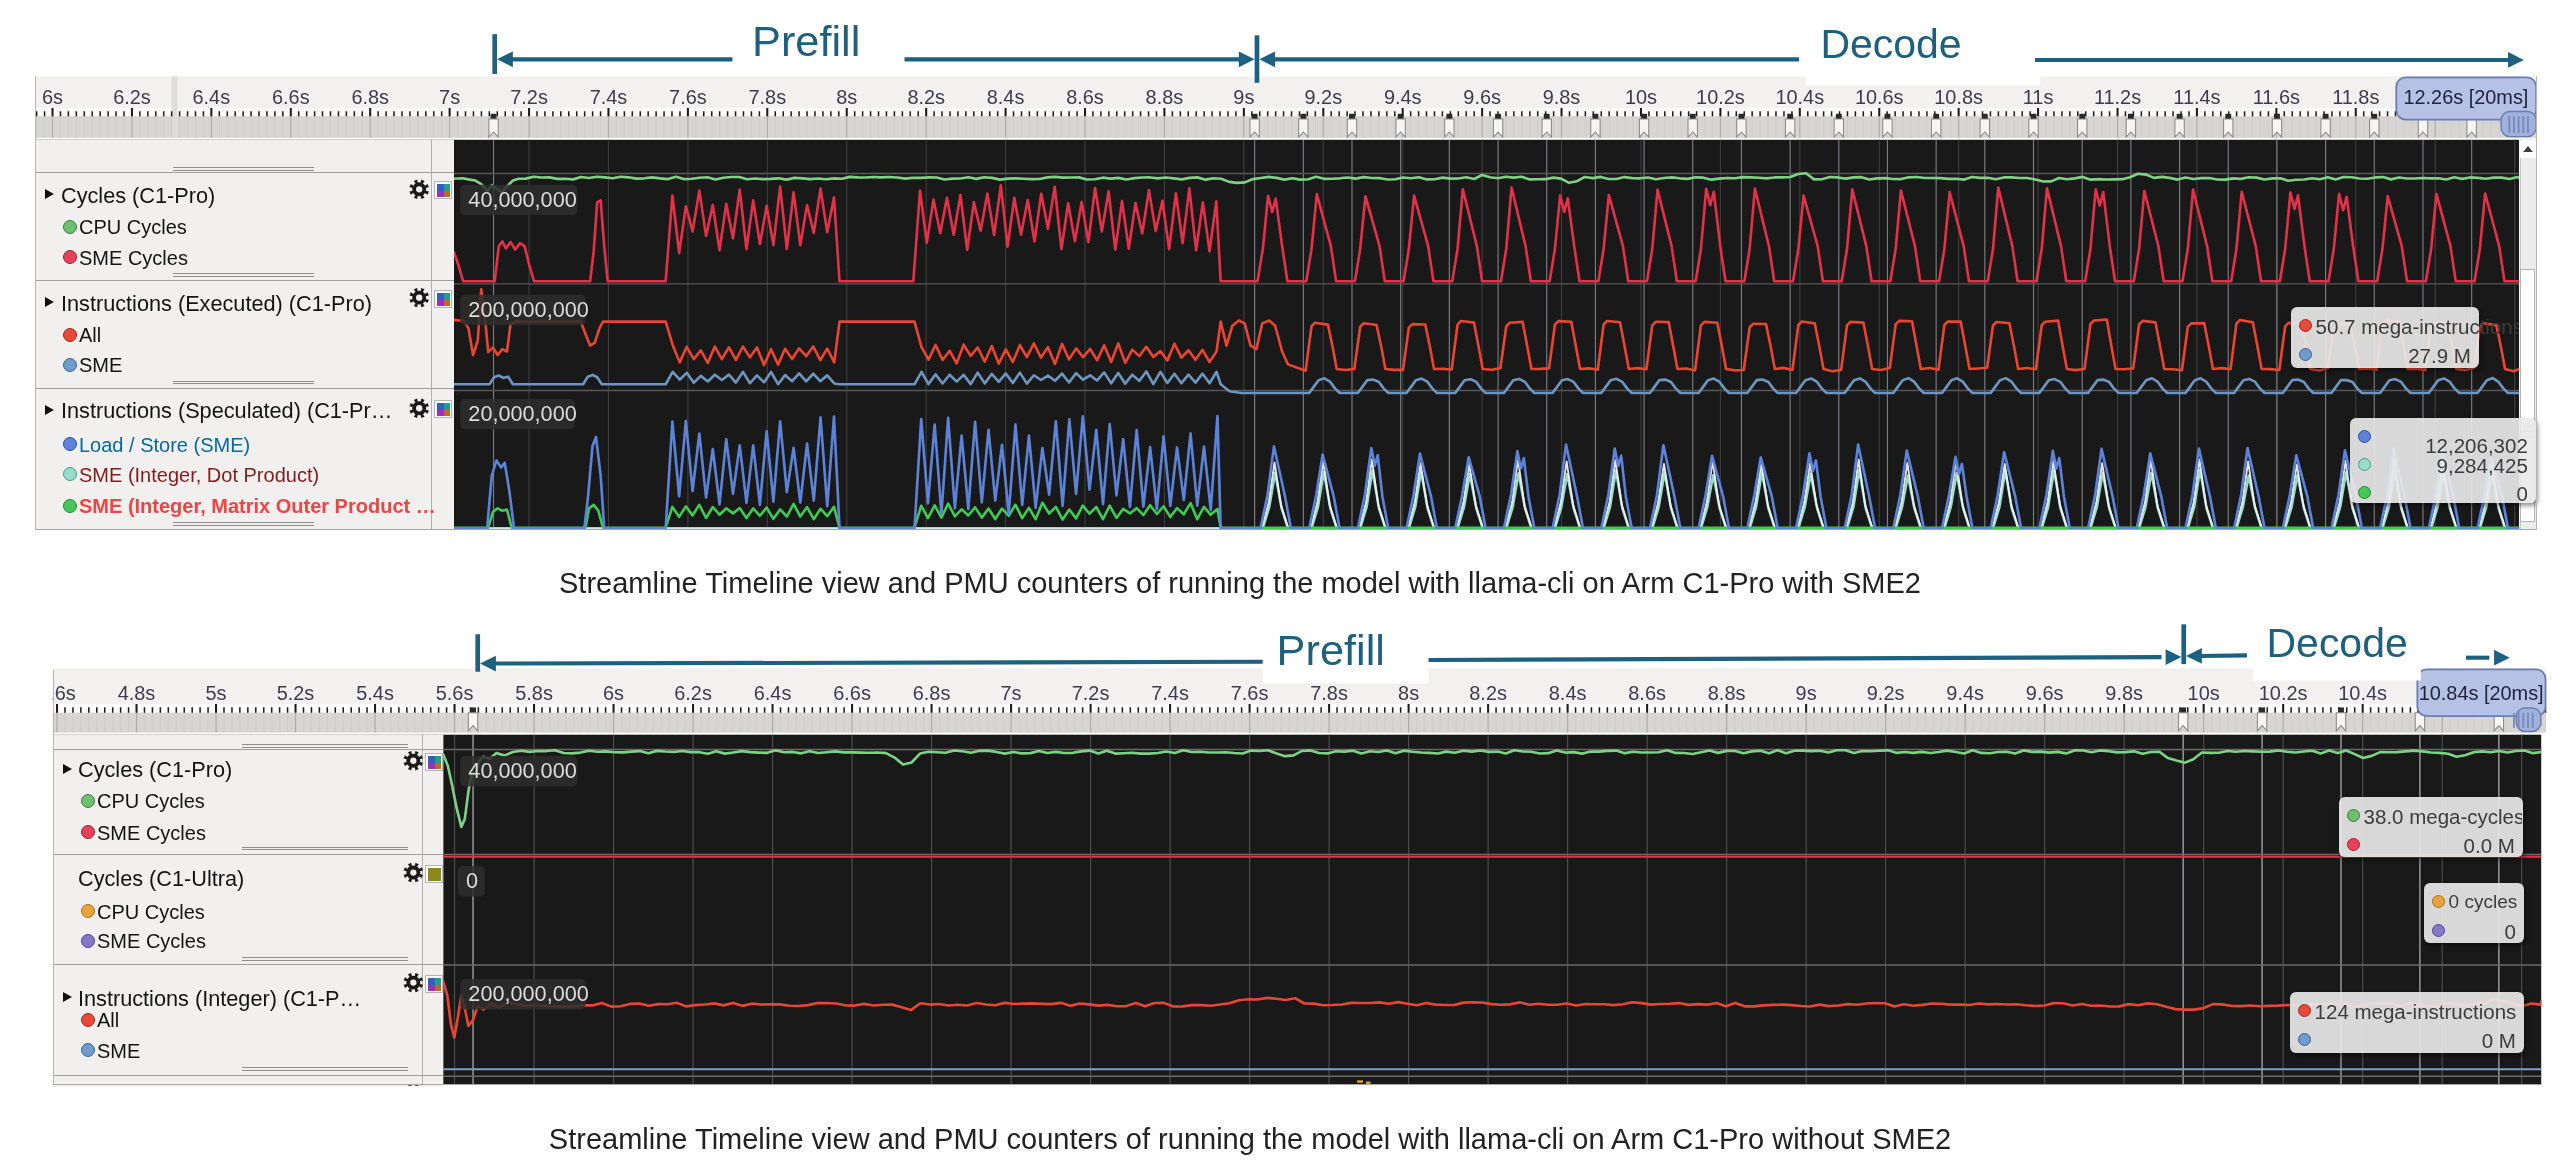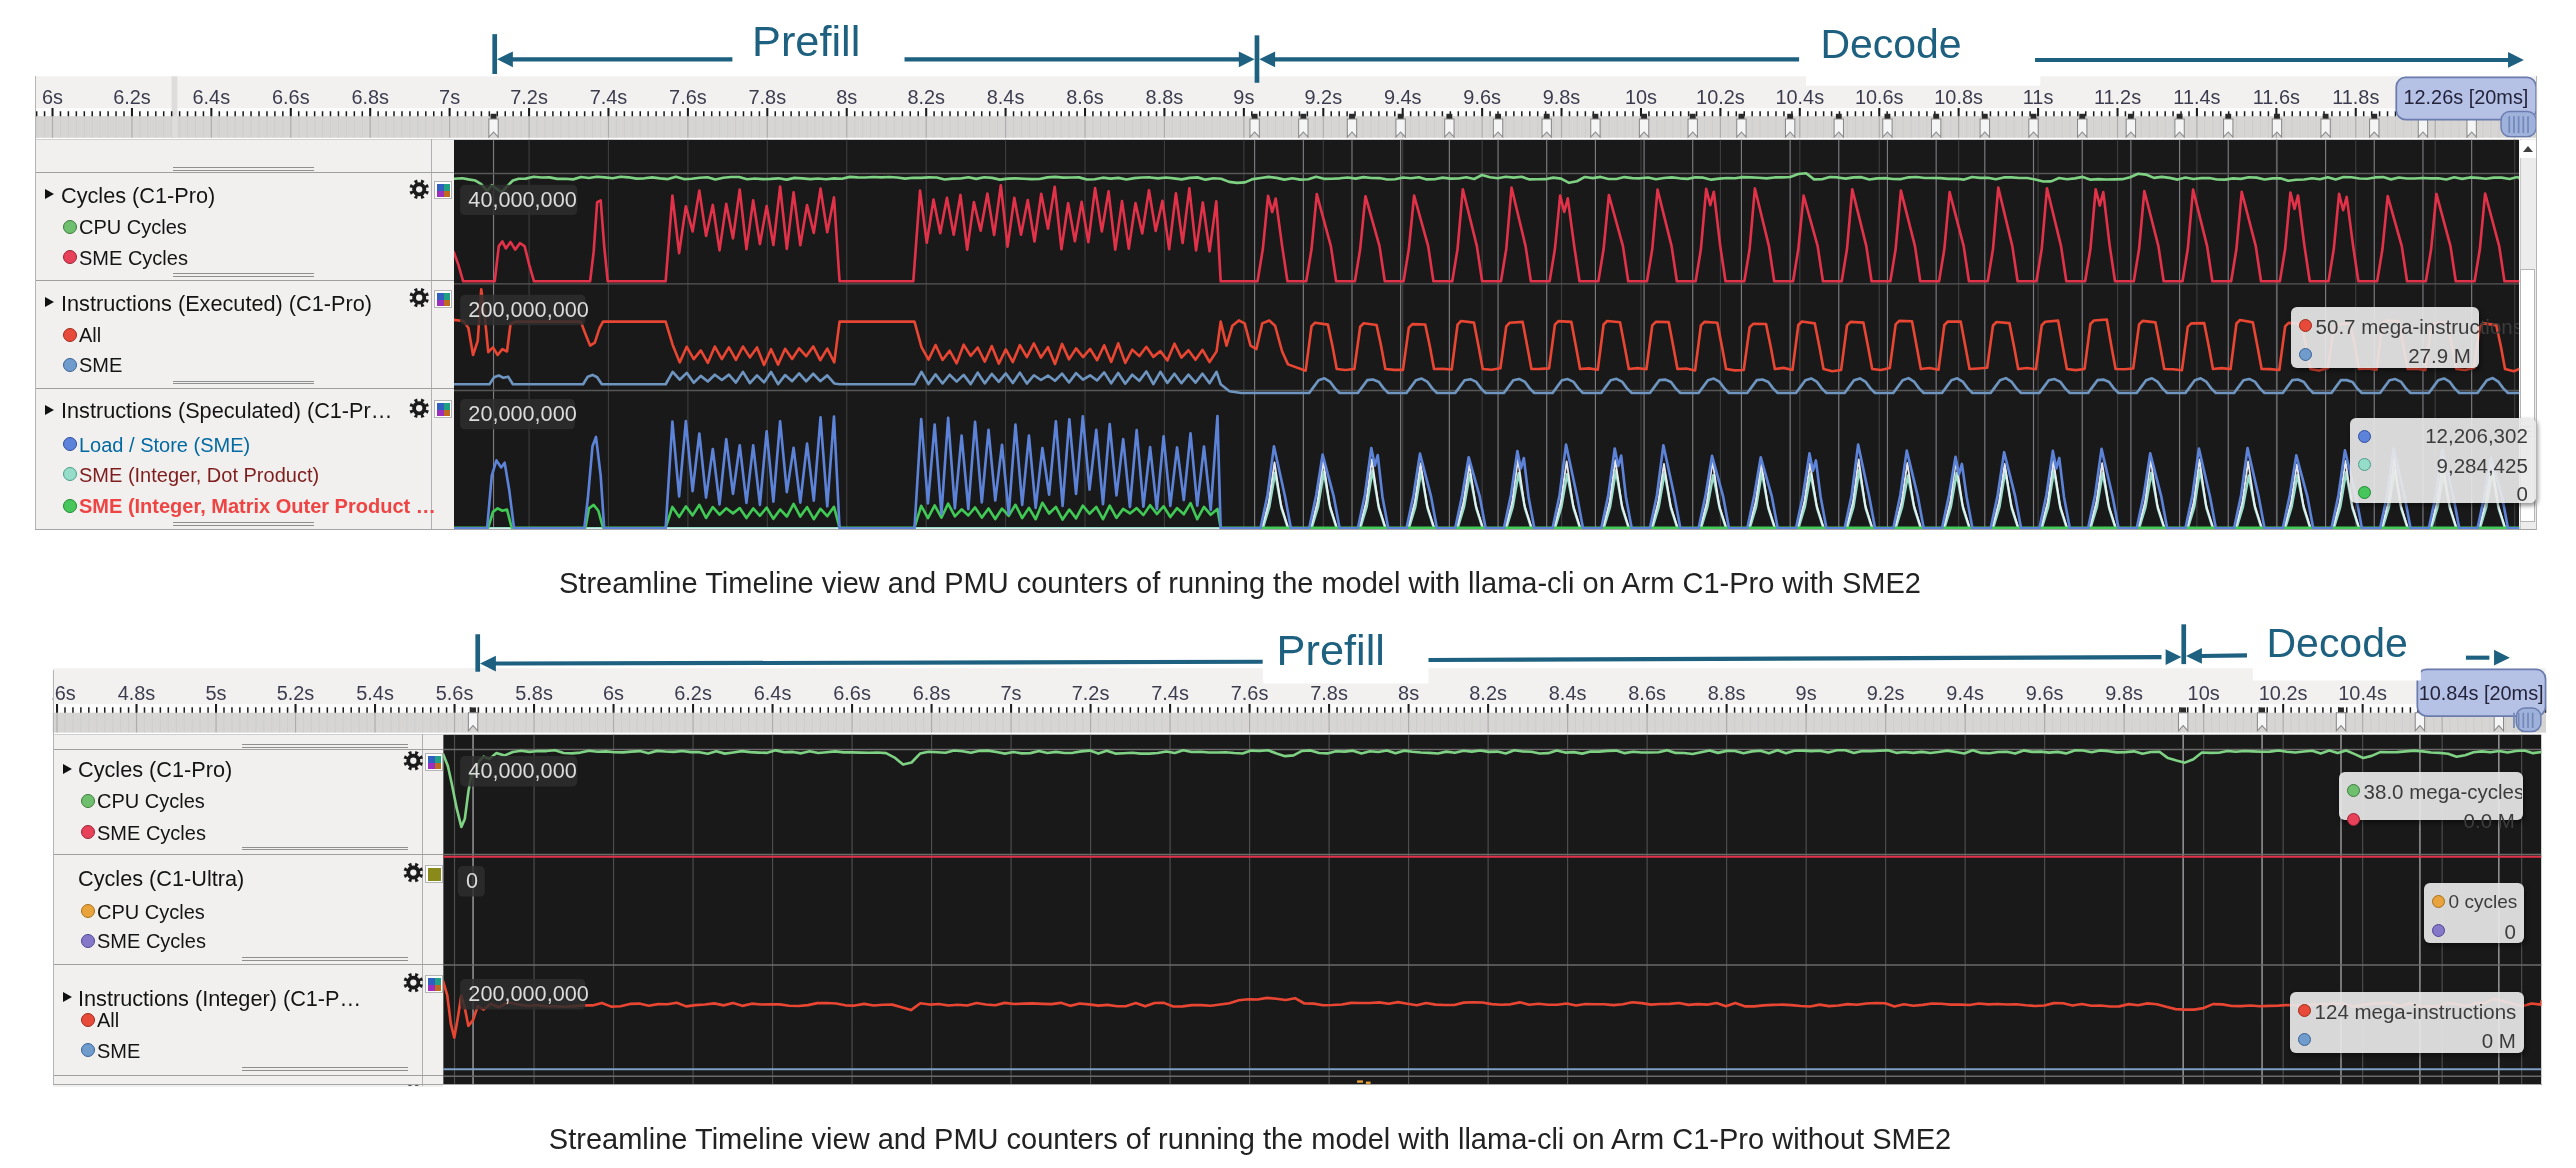--- a/index.html
+++ b/index.html
@@ -359,27 +359,27 @@
     <div style="position:absolute;left:2523px;top:431px;width:9.4px;height:1.2px;background:#9a9a9a"></div>
     <div style="position:absolute;left:2523px;top:436px;width:9.4px;height:1.2px;background:#9a9a9a"></div>
     <div style="position:absolute;left:2291px;top:307px;width:188px;height:61px;background:rgba(232,232,232,0.92);border-radius:6px;box-shadow:1.2px 2.3px 4.7px rgba(0,0,0,0.4)">
       <div style="position:absolute;left:8.2px;top:11.7px;width:13px;height:13px;border-radius:50%;background:#e84a3a;border:1.2px solid #a02a1a;box-sizing:border-box"></div>
       <div style="position:absolute;left:24.6px;top:8.2px;width:203px;font-size:20.5px;color:#3c3c3c;white-space:nowrap;overflow:hidden">50.7 mega-instructions</div>
       <div style="position:absolute;left:8.2px;top:41px;width:13px;height:13px;border-radius:50%;background:#6f9ccc;border:1.2px solid #3a6294;box-sizing:border-box"></div>
       <div style="position:absolute;right:8.2px;top:37px;font-size:20.5px;color:#3c3c3c;white-space:nowrap">27.9 M</div>
     </div>
     <div style="position:absolute;left:2350px;top:418px;width:186px;height:85px;background:rgba(232,232,232,0.92);border-radius:5.9px;box-shadow:1.2px 2.3px 4.7px rgba(0,0,0,0.4)">
       <div style="position:absolute;left:8.2px;top:11.7px;width:13px;height:13px;border-radius:50%;background:#5c82da;border:1.2px solid #2c4fa0;box-sizing:border-box"></div>
-      <div style="position:absolute;right:8.2px;top:6px;font-size:20.5px;color:#3c3c3c;white-space:nowrap">12,206,302</div>
+      <div style="position:absolute;right:8.2px;top:16px;font-size:20.5px;color:#3c3c3c;white-space:nowrap">12,206,302</div>
       <div style="position:absolute;left:8.2px;top:40px;width:13px;height:13px;border-radius:50%;background:#95dcc9;border:1.2px solid #4d9c88;box-sizing:border-box"></div>
       <div style="position:absolute;right:8.2px;top:36px;font-size:20.5px;color:#3c3c3c;white-space:nowrap">9,284,425</div>
       <div style="position:absolute;left:8.2px;top:68px;width:13px;height:13px;border-radius:50%;background:#47c75b;border:1.2px solid #1f8c32;box-sizing:border-box"></div>
       <div style="position:absolute;right:8.2px;top:64px;font-size:20.5px;color:#3c3c3c;white-space:nowrap">0</div>
     </div>
-    <div style="position:absolute;left:2339px;top:772px;width:184px;height:48px;background:rgba(232,232,232,0.92);border-radius:5.9px;box-shadow:1.2px 2.3px 4.7px rgba(0,0,0,0.4)">
+    <div style="position:absolute;left:2339px;top:797px;width:184px;height:60px;background:rgba(232,232,232,0.92);border-radius:5.9px;box-shadow:1.2px 2.3px 4.7px rgba(0,0,0,0.4)">
       <div style="position:absolute;left:8.2px;top:11.7px;width:13px;height:13px;border-radius:50%;background:#6fc06e;border:1.2px solid #3d7a3d;box-sizing:border-box"></div>
       <div style="position:absolute;left:24.6px;top:8.2px;width:158px;font-size:20.5px;color:#3c3c3c;white-space:nowrap;overflow:hidden">38.0 mega-cycles</div>
       <div style="position:absolute;left:8.2px;top:41px;width:13px;height:13px;border-radius:50%;background:#e8415a;border:1.2px solid #9c2233;box-sizing:border-box"></div>
       <div style="position:absolute;right:8.2px;top:37px;font-size:20.5px;color:#3c3c3c;white-space:nowrap">0.0 M</div>
     </div>
     <div style="position:absolute;left:2424px;top:883px;width:100px;height:60px;background:rgba(232,232,232,0.92);border-radius:5.9px;box-shadow:1.2px 2.3px 4.7px rgba(0,0,0,0.4)">
       <div style="position:absolute;left:8.2px;top:11.7px;width:13px;height:13px;border-radius:50%;background:#e8a33d;border:1.2px solid #a8701a;box-sizing:border-box"></div>
       <div style="position:absolute;left:24.6px;top:8.2px;width:74px;font-size:19px;color:#3c3c3c;white-space:nowrap;overflow:hidden">0 cycles</div>
       <div style="position:absolute;left:8.2px;top:41px;width:13px;height:13px;border-radius:50%;background:#8578c8;border:1.2px solid #4f4494;box-sizing:border-box"></div>
       <div style="position:absolute;right:8.2px;top:37px;font-size:20.5px;color:#3c3c3c;white-space:nowrap">0</div>

